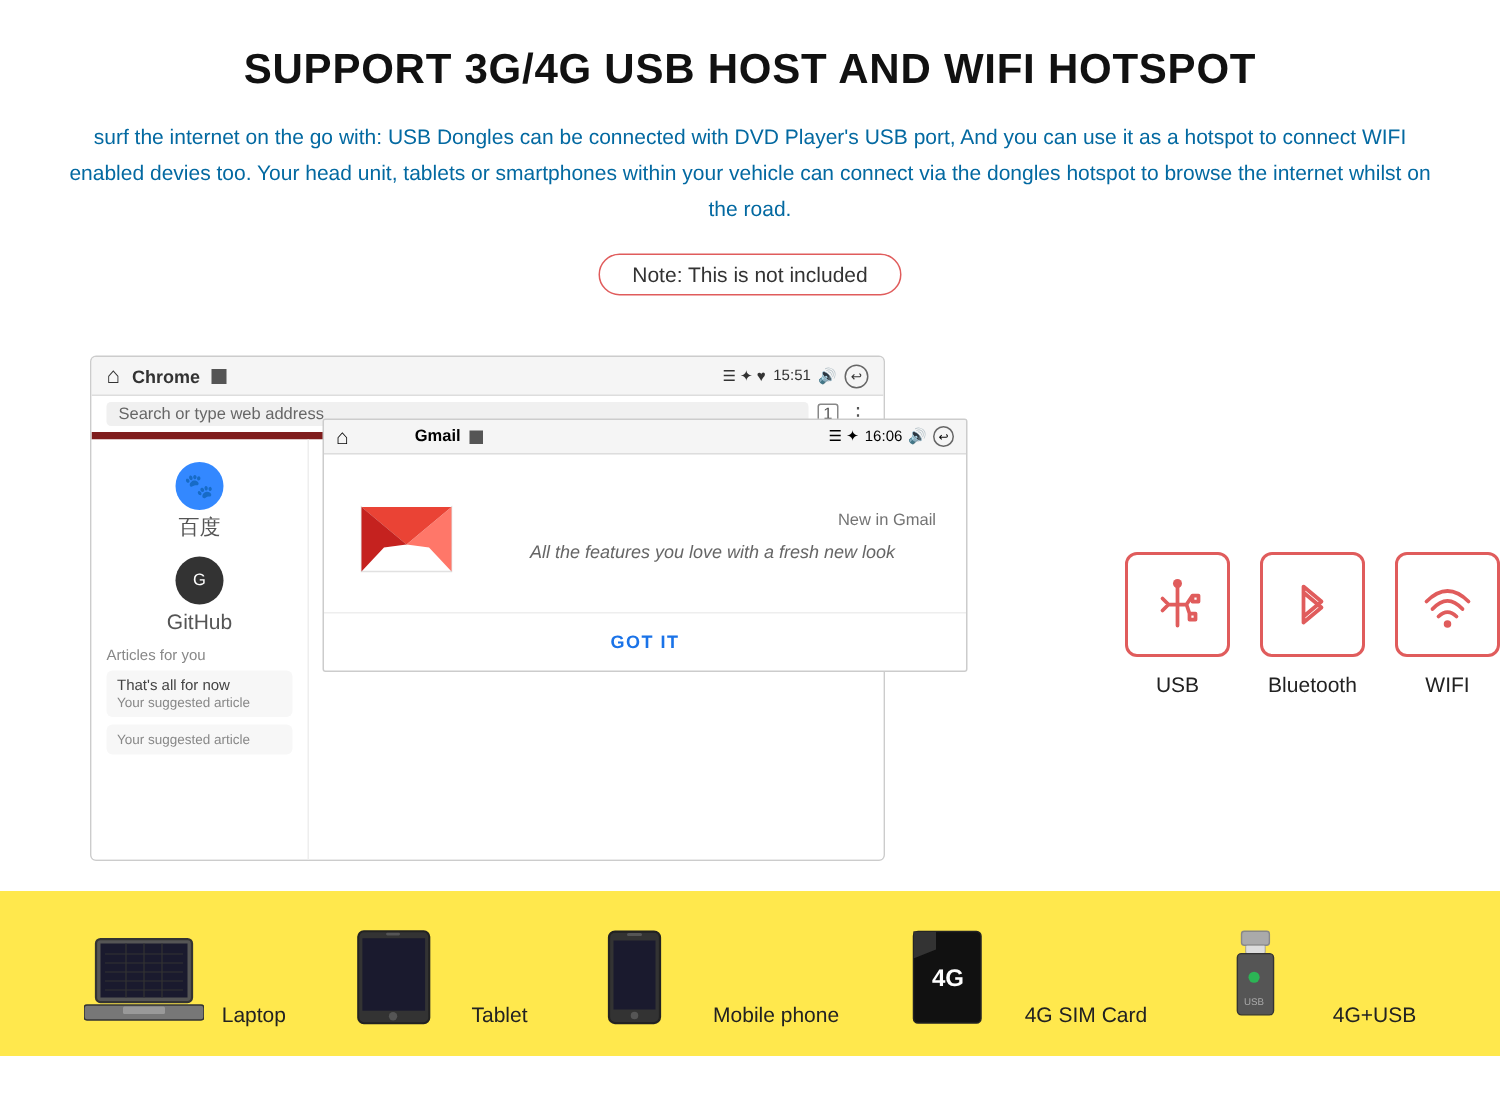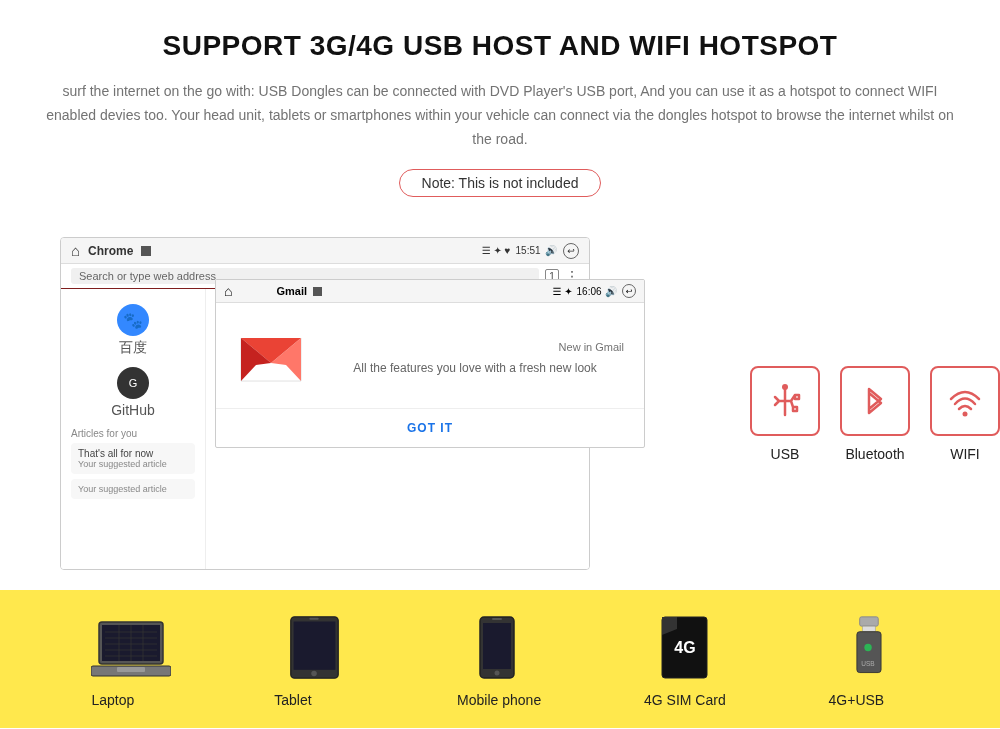--- a/index.html
+++ b/index.html
@@ -18,21 +18,21 @@
     }
     .main-title {
       font-size: 28px;
       font-weight: 900;
       color: #111;
       margin-bottom: 18px;
       letter-spacing: 0.5px;
     }
     .description {
       font-size: 14px;
-      color: #737373;
+      color: #0369a1;
       line-height: 1.7;
       margin-bottom: 18px;
     }
     .note-box {
       display: inline-block;
       border: 1.5px solid #e05c5c;
       border-radius: 20px;
       padding: 5px 22px;
       font-size: 14px;
       color: #333;
@@ -83,21 +83,21 @@
       display: flex;
       align-items: center;
       gap: 5px;
       font-size: 10px;
     }
 
     
     .url-bar {
       background: #fff;
       padding: 4px 10px;
-      border-bottom: 1px solid #7f1d1d;
+      border-bottom: 5px solid #7f1d1d;
       display: flex;
       align-items: center;
       gap: 6px;
       font-size: 11px;
       color: #555;
     }
     .url-input {
       flex: 1;
       background: #f0f0f0;
       border-radius: 3px;
@@ -207,20 +207,21 @@
     .gmail-title {
       font-size: 11px;
       color: #737373;
       margin-bottom: 8px;
       text-align: right;
     }
     .gmail-subtitle {
       font-size: 12px;
       color: #666;
       text-align: center;
+      font-style: italic;
     }
     .gmail-footer {
       text-align: center;
       padding: 12px;
       border-top: 1px solid #eee;
       font-size: 12px;
       color: #1a73e8;
       font-weight: 600;
       letter-spacing: 1px;
     }
@@ -266,22 +267,22 @@
     .bottom-section {
       background: #ffe84d;
       padding: 25px 40px 20px;
       margin-top: 20px;
       display: flex;
       justify-content: space-around;
       align-items: center;
     }
     .device-item {
       display: flex;
-      flex-direction: column;
-      align-items: flex-start;
+      flex-direction: row;
+      align-items: flex-end;
       gap: 12px;
     }
     .device-icon {
       width: 80px;
       height: 65px;
       display: flex;
       align-items: center;
       justify-content: center;
     }
     .device-label {

